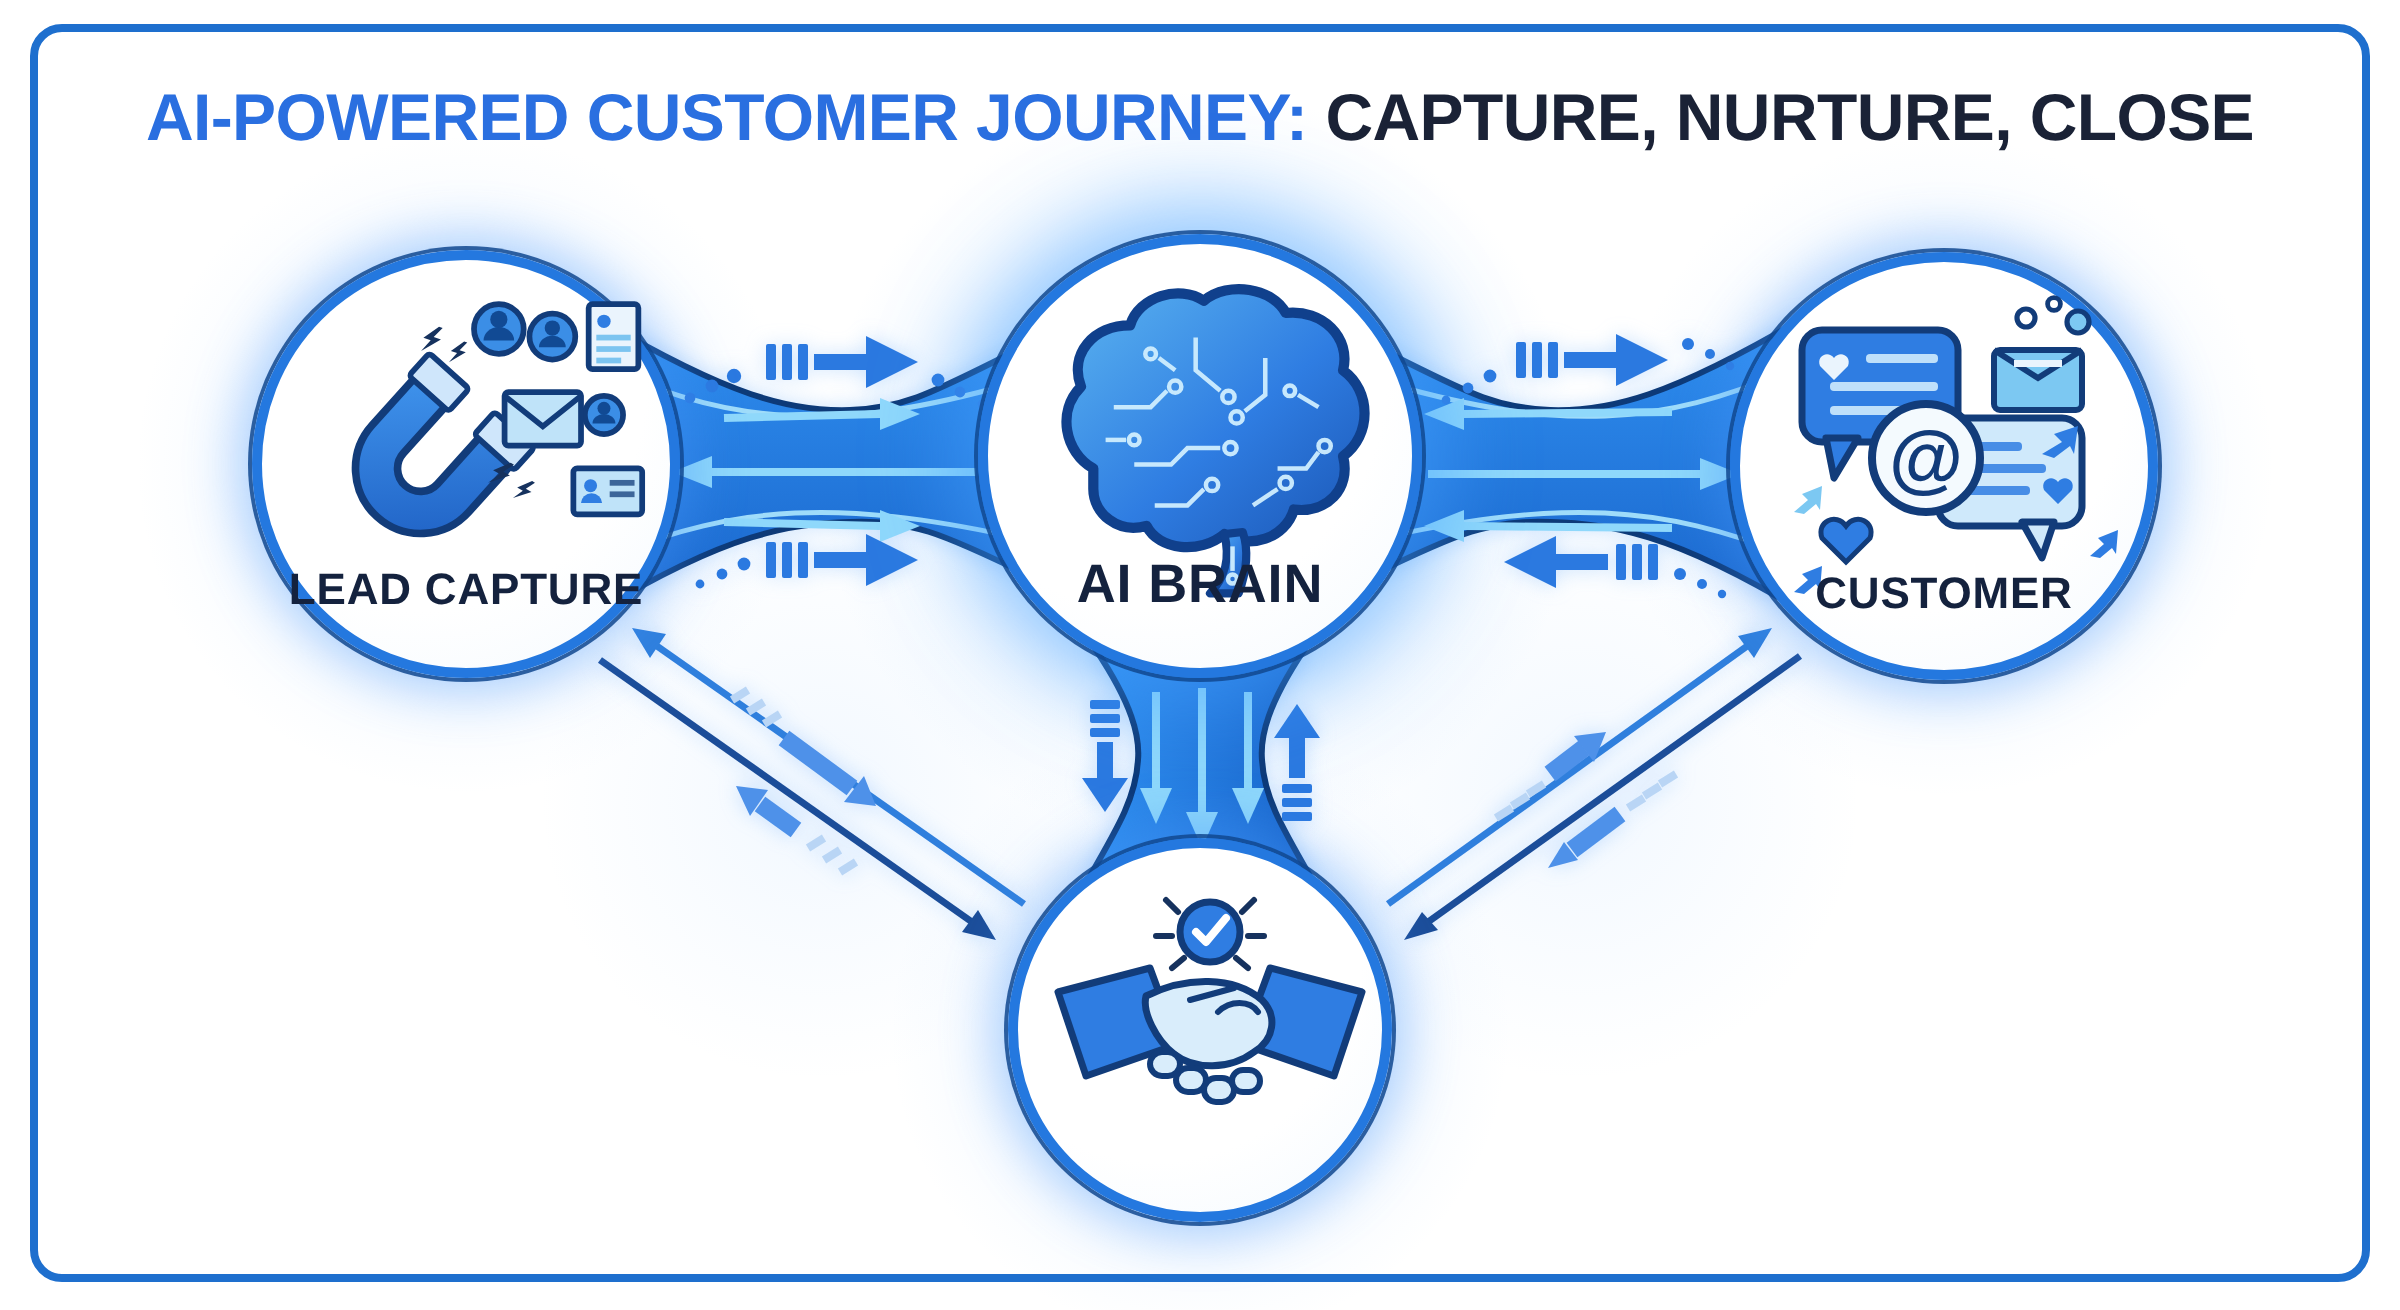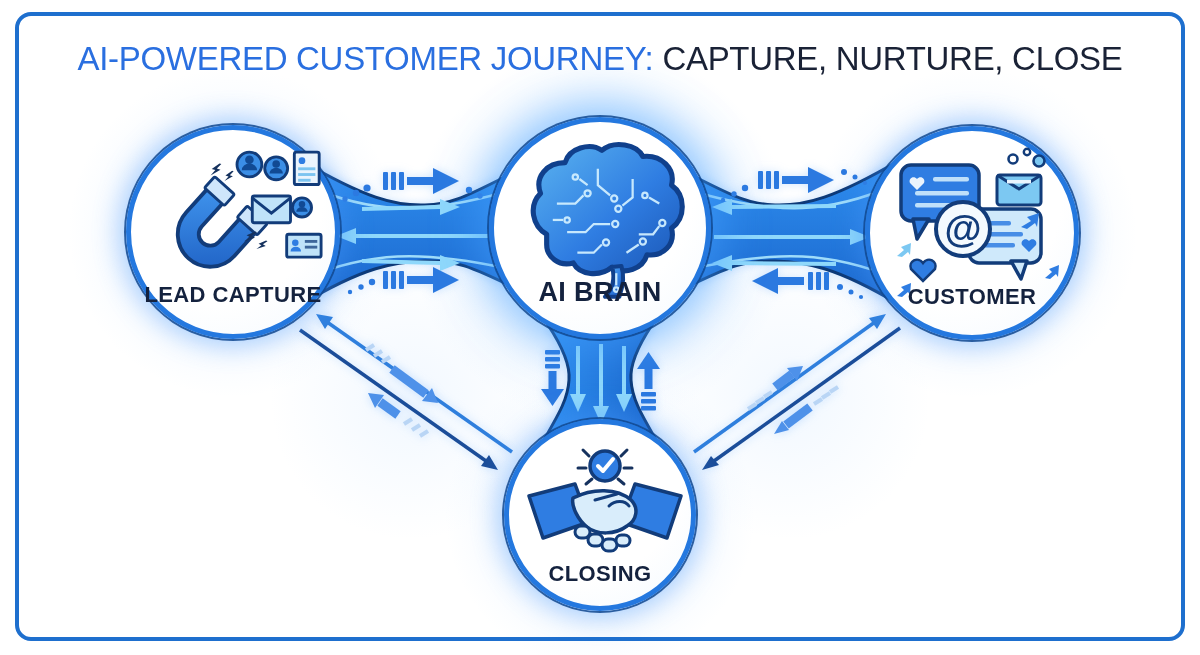--- a/index.html
+++ b/index.html
@@ -15,21 +15,21 @@
       radial-gradient(circle at 790px 400px, rgba(160,205,255,.14), rgba(255,255,255,0) 140px),
       #ffffff;
   }
   .frame{
     position:absolute;left:15px;top:12px;width:1170px;height:629px;
     border:4px solid #1e6fce;border-radius:16px;box-sizing:border-box;
     pointer-events:none;
   }
   .title{
     position:absolute;top:40px;left:0;width:100%;text-align:center;margin:0;
-    font-size:33px;font-weight:400;letter-spacing:-0.3px;white-space:nowrap;
+    font-size:33px;font-weight:700;letter-spacing:-0.3px;white-space:nowrap;
   }
   .title .t1{color:#2a6fe0;}
   .title .t2{color:#1a2236;margin-left:9px;}
   .connections{position:absolute;left:0;top:0;filter:drop-shadow(0 0 5px rgba(110,175,250,.35));}
   .node{
     position:absolute;border-radius:50%;box-sizing:border-box;
     background:radial-gradient(circle at 38% 30%, #ffffff 60%, #f3f9fe);
     border:5px solid #2478df;
     box-shadow:0 0 0 2px rgba(17,72,143,.85), 0 0 26px 7px rgba(70,150,250,.45);
   }
@@ -370,16 +370,15 @@
         <polygon points="156,54 110,42 96,80 142,96" fill="#2f7de2" stroke="#123c7a" stroke-width="3.5" stroke-linejoin="round"></polygon>
         <path d="M 48,56 C 68,46 92,46 106,58 C 114,66 112,78 102,84 C 90,93 72,93 62,85 C 53,78 46,64 48,56 Z" fill="#d9edfb" stroke="#123c7a" stroke-width="3.5" stroke-linejoin="round"></path>
         <path d="M 70,58 L 92,52" fill="none" stroke="#123c7a" stroke-width="3" stroke-linecap="round"></path>
         <rect x="50" y="84" width="15" height="12" rx="6" fill="#d9edfb" stroke="#123c7a" stroke-width="3"></rect>
         <rect x="63" y="92" width="15" height="12" rx="6" fill="#d9edfb" stroke="#123c7a" stroke-width="3"></rect>
         <rect x="77" y="97" width="15" height="12" rx="6" fill="#d9edfb" stroke="#123c7a" stroke-width="3"></rect>
         <rect x="91" y="93" width="14" height="11" rx="5.5" fill="#d9edfb" stroke="#123c7a" stroke-width="3"></rect>
         <path d="M 84,64 C 90,58 100,58 104,64" fill="none" stroke="#123c7a" stroke-width="3" stroke-linecap="round"></path>
       </g>
     </svg>
-    <div class="node-label">CLOSING</div>
   </div>
 
 </div>
 
 </body></html>

